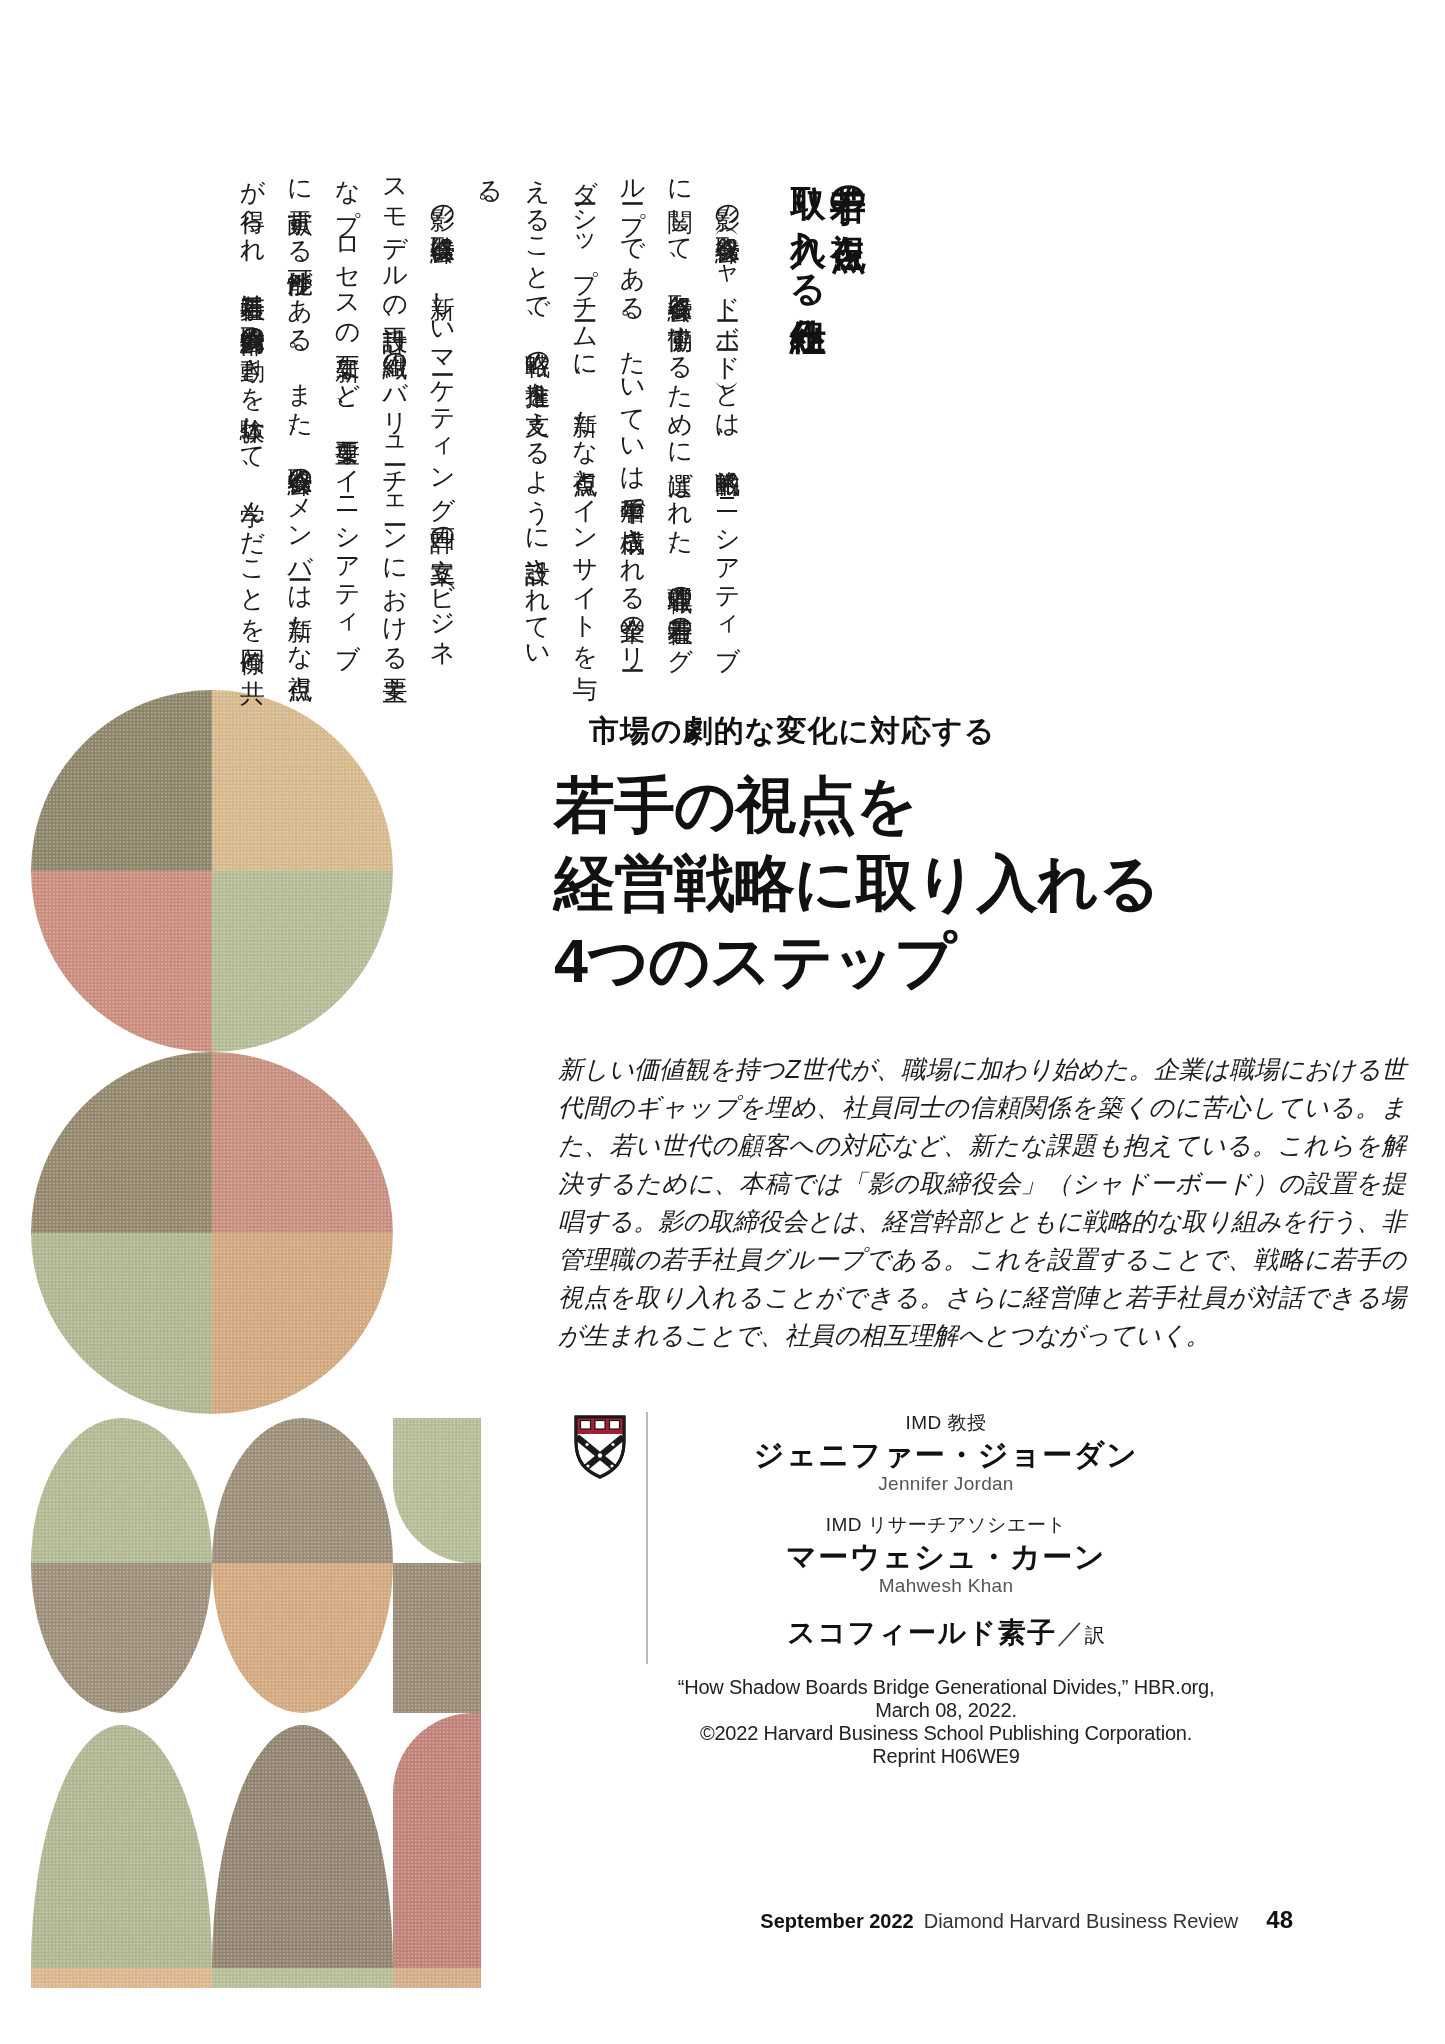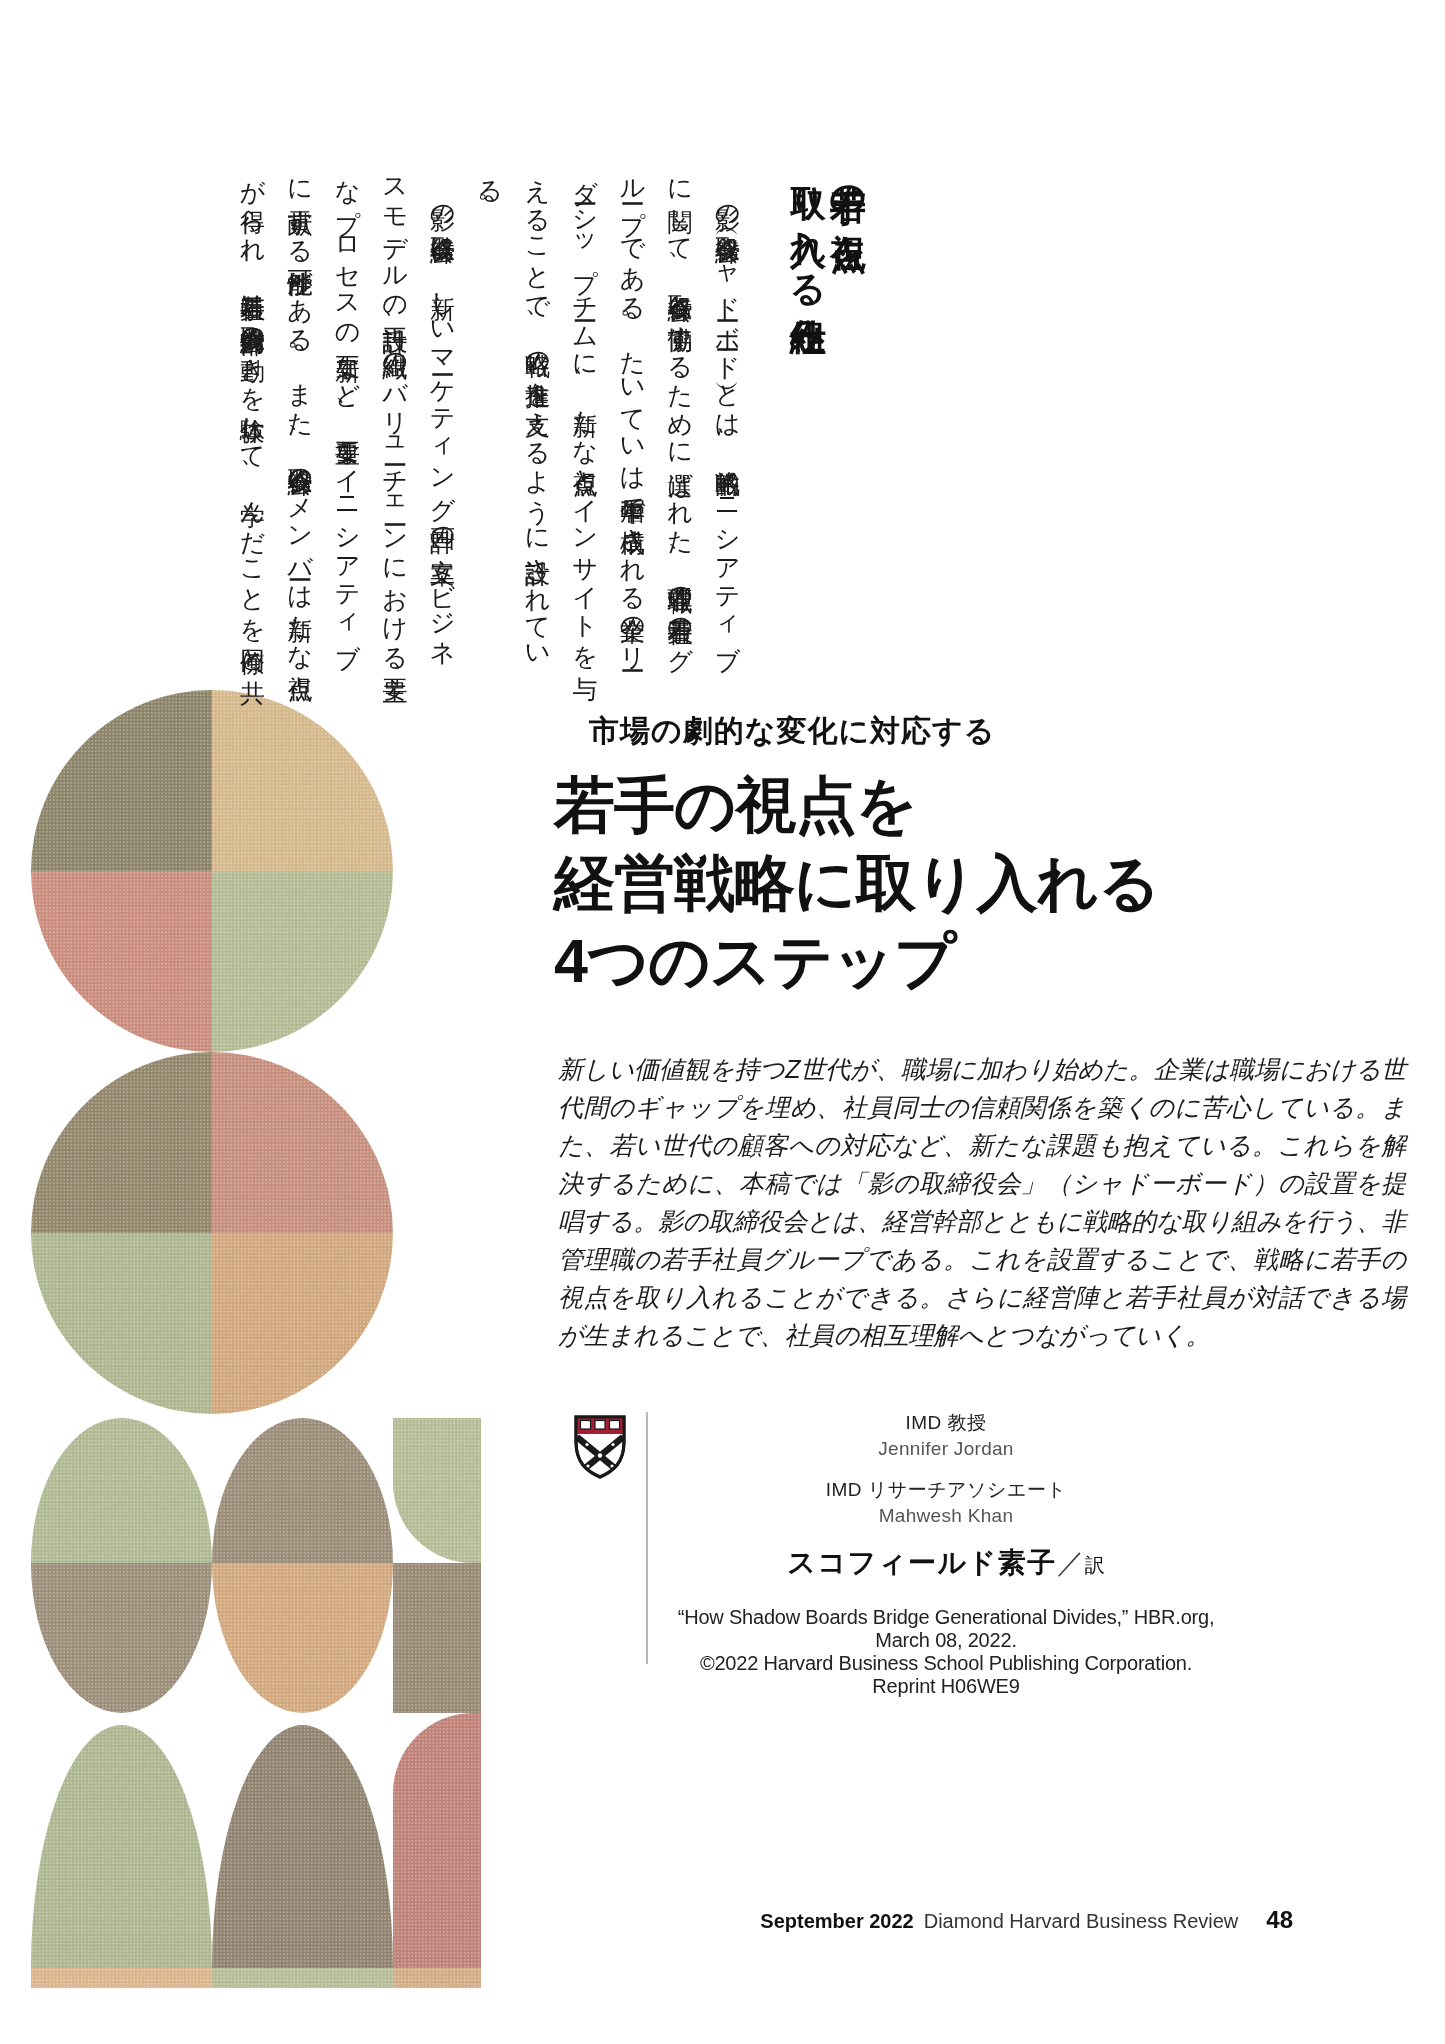--- a/index.html
+++ b/index.html
@@ -160,23 +160,25 @@
         </g>
       </g>
       <path d="M3,3 H51 V28 C51,48 41,57 27,63 C13,57 3,48 3,28 Z" fill="none" stroke="#1a1a1a" stroke-width="3"></path>
     </svg>
   </div>
 
   <div class="author-divider"></div>
 
   <div class="authors">
     <div class="affiliation">IMD 教授</div>
+    <div class="author-name">ジェニファー・ジョーダン</div>
     <div class="romanized">Jennifer Jordan</div>
 
     <div class="affiliation">IMD リサーチアソシエート</div>
+    <div class="author-name">マーウェシュ・カーン</div>
     <div class="romanized">Mahwesh Khan</div>
 
     <div class="translator">
       <span class="t-name">スコフィールド素子</span><span class="t-sep">／</span><span class="t-role">訳</span>
     </div>
 
     <div class="citation">
       <div>“How Shadow Boards Bridge Generational Divides,” HBR.org, March 08, 2022.</div>
       <div>©2022 Harvard Business School Publishing Corporation.</div>
       <div>Reprint H06WE9</div>

